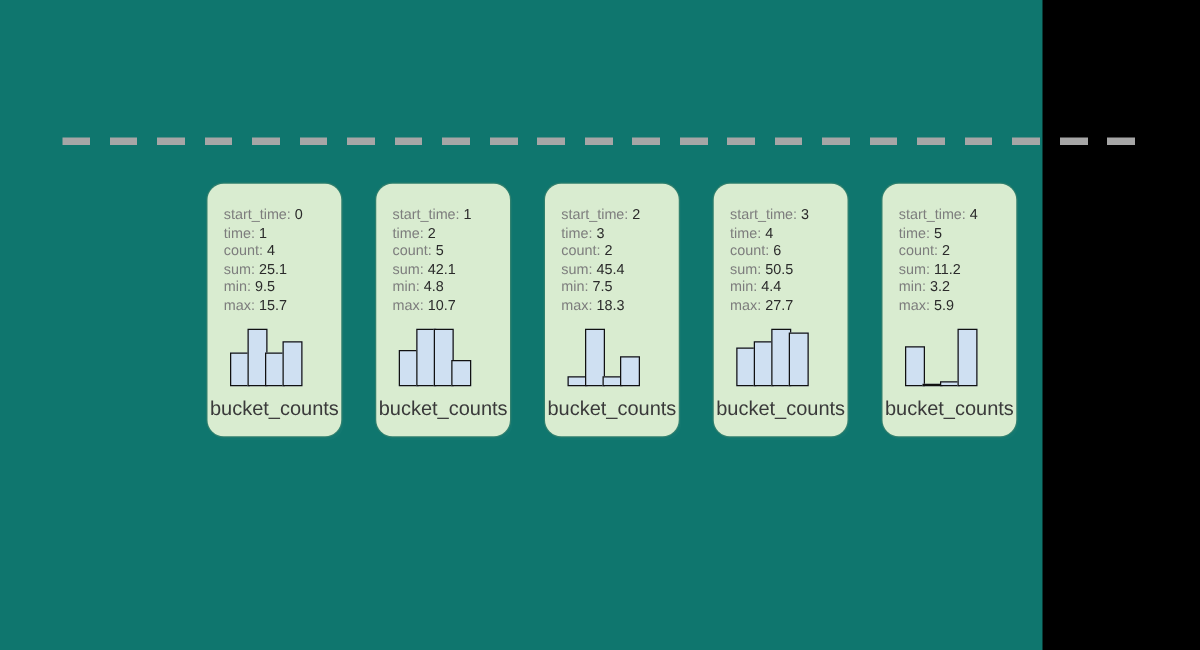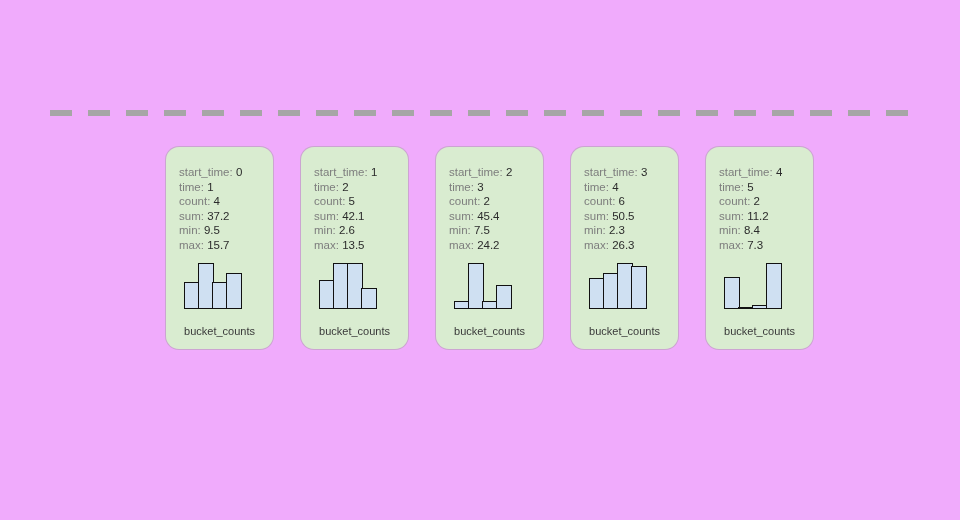--- a/index.html
+++ b/index.html
@@ -12,23 +12,23 @@
     overflow: hidden;
   }
 
   body {
     font-family: "Liberation Sans", "DejaVu Sans", sans-serif;
     position: relative;
   }
 
   #canvas {
     position: relative;
-    width: 960px;
+    width: 834px;
     height: 520px;
-    background: #f0abfc;
+    background: #0f766e;
   }
 
   
   .timeline-axis {
     position: absolute;
     left: 50px;
     top: 110px;
     width: 863px;
     height: 6px;
     background-image: repeating-linear-gradient(
@@ -117,116 +117,116 @@
   }
 
   .hist-bar:last-child { margin-right: 0; }
 
   .card-label {
     position: absolute;
     left: 0;
     right: 0;
     bottom: 12px;
     text-align: center;
-    font-size: 11px;
+    font-size: 16px;
     color: #3a3a3a;
   }
 </style>
 </head>
 <body>
 
 <div id="canvas">
 
   <div class="timeline-axis"></div>
 
   <div class="card-row">
       <div class="point-card">
         <div class="field-list">
           <div class="field-row"><span class="field-key">start_time:</span> <span class="field-val">0</span></div>
           <div class="field-row"><span class="field-key">time:</span> <span class="field-val">1</span></div>
           <div class="field-row"><span class="field-key">count:</span> <span class="field-val">4</span></div>
-          <div class="field-row"><span class="field-key">sum:</span> <span class="field-val">37.2</span></div>
+          <div class="field-row"><span class="field-key">sum:</span> <span class="field-val">25.1</span></div>
           <div class="field-row"><span class="field-key">min:</span> <span class="field-val">9.5</span></div>
           <div class="field-row"><span class="field-key">max:</span> <span class="field-val">15.7</span></div>
         </div>
         <div class="hist-wrap">
           <div class="histogram">
             <div class="hist-bar" style="height: 26.68px;"></div>
             <div class="hist-bar" style="height: 46px;"></div>
             <div class="hist-bar" style="height: 26.68px;"></div>
             <div class="hist-bar" style="height: 35.88px;"></div>
           </div>
           <div class="card-label">bucket_counts</div>
         </div>
       </div>
       <div class="point-card">
         <div class="field-list">
           <div class="field-row"><span class="field-key">start_time:</span> <span class="field-val">1</span></div>
           <div class="field-row"><span class="field-key">time:</span> <span class="field-val">2</span></div>
           <div class="field-row"><span class="field-key">count:</span> <span class="field-val">5</span></div>
           <div class="field-row"><span class="field-key">sum:</span> <span class="field-val">42.1</span></div>
-          <div class="field-row"><span class="field-key">min:</span> <span class="field-val">2.6</span></div>
-          <div class="field-row"><span class="field-key">max:</span> <span class="field-val">13.5</span></div>
+          <div class="field-row"><span class="field-key">min:</span> <span class="field-val">4.8</span></div>
+          <div class="field-row"><span class="field-key">max:</span> <span class="field-val">10.7</span></div>
         </div>
         <div class="hist-wrap">
           <div class="histogram">
             <div class="hist-bar" style="height: 28.52px;"></div>
             <div class="hist-bar" style="height: 46px;"></div>
             <div class="hist-bar" style="height: 46px;"></div>
             <div class="hist-bar" style="height: 20.7px;"></div>
           </div>
           <div class="card-label">bucket_counts</div>
         </div>
       </div>
       <div class="point-card">
         <div class="field-list">
           <div class="field-row"><span class="field-key">start_time:</span> <span class="field-val">2</span></div>
           <div class="field-row"><span class="field-key">time:</span> <span class="field-val">3</span></div>
           <div class="field-row"><span class="field-key">count:</span> <span class="field-val">2</span></div>
           <div class="field-row"><span class="field-key">sum:</span> <span class="field-val">45.4</span></div>
           <div class="field-row"><span class="field-key">min:</span> <span class="field-val">7.5</span></div>
-          <div class="field-row"><span class="field-key">max:</span> <span class="field-val">24.2</span></div>
+          <div class="field-row"><span class="field-key">max:</span> <span class="field-val">18.3</span></div>
         </div>
         <div class="hist-wrap">
           <div class="histogram">
             <div class="hist-bar" style="height: 8.28px;"></div>
             <div class="hist-bar" style="height: 46px;"></div>
             <div class="hist-bar" style="height: 8.28px;"></div>
             <div class="hist-bar" style="height: 23.92px;"></div>
           </div>
           <div class="card-label">bucket_counts</div>
         </div>
       </div>
       <div class="point-card">
         <div class="field-list">
           <div class="field-row"><span class="field-key">start_time:</span> <span class="field-val">3</span></div>
           <div class="field-row"><span class="field-key">time:</span> <span class="field-val">4</span></div>
           <div class="field-row"><span class="field-key">count:</span> <span class="field-val">6</span></div>
           <div class="field-row"><span class="field-key">sum:</span> <span class="field-val">50.5</span></div>
-          <div class="field-row"><span class="field-key">min:</span> <span class="field-val">2.3</span></div>
-          <div class="field-row"><span class="field-key">max:</span> <span class="field-val">26.3</span></div>
+          <div class="field-row"><span class="field-key">min:</span> <span class="field-val">4.4</span></div>
+          <div class="field-row"><span class="field-key">max:</span> <span class="field-val">27.7</span></div>
         </div>
         <div class="hist-wrap">
           <div class="histogram">
             <div class="hist-bar" style="height: 30.82px;"></div>
             <div class="hist-bar" style="height: 35.88px;"></div>
             <div class="hist-bar" style="height: 46px;"></div>
             <div class="hist-bar" style="height: 42.78px;"></div>
           </div>
           <div class="card-label">bucket_counts</div>
         </div>
       </div>
       <div class="point-card">
         <div class="field-list">
           <div class="field-row"><span class="field-key">start_time:</span> <span class="field-val">4</span></div>
           <div class="field-row"><span class="field-key">time:</span> <span class="field-val">5</span></div>
           <div class="field-row"><span class="field-key">count:</span> <span class="field-val">2</span></div>
           <div class="field-row"><span class="field-key">sum:</span> <span class="field-val">11.2</span></div>
-          <div class="field-row"><span class="field-key">min:</span> <span class="field-val">8.4</span></div>
-          <div class="field-row"><span class="field-key">max:</span> <span class="field-val">7.3</span></div>
+          <div class="field-row"><span class="field-key">min:</span> <span class="field-val">3.2</span></div>
+          <div class="field-row"><span class="field-key">max:</span> <span class="field-val">5.9</span></div>
         </div>
         <div class="hist-wrap">
           <div class="histogram">
             <div class="hist-bar" style="height: 32.2px;"></div>
             <div class="hist-bar" style="height: 2.3px;"></div>
             <div class="hist-bar" style="height: 3.68px;"></div>
             <div class="hist-bar" style="height: 46px;"></div>
           </div>
           <div class="card-label">bucket_counts</div>
         </div>

